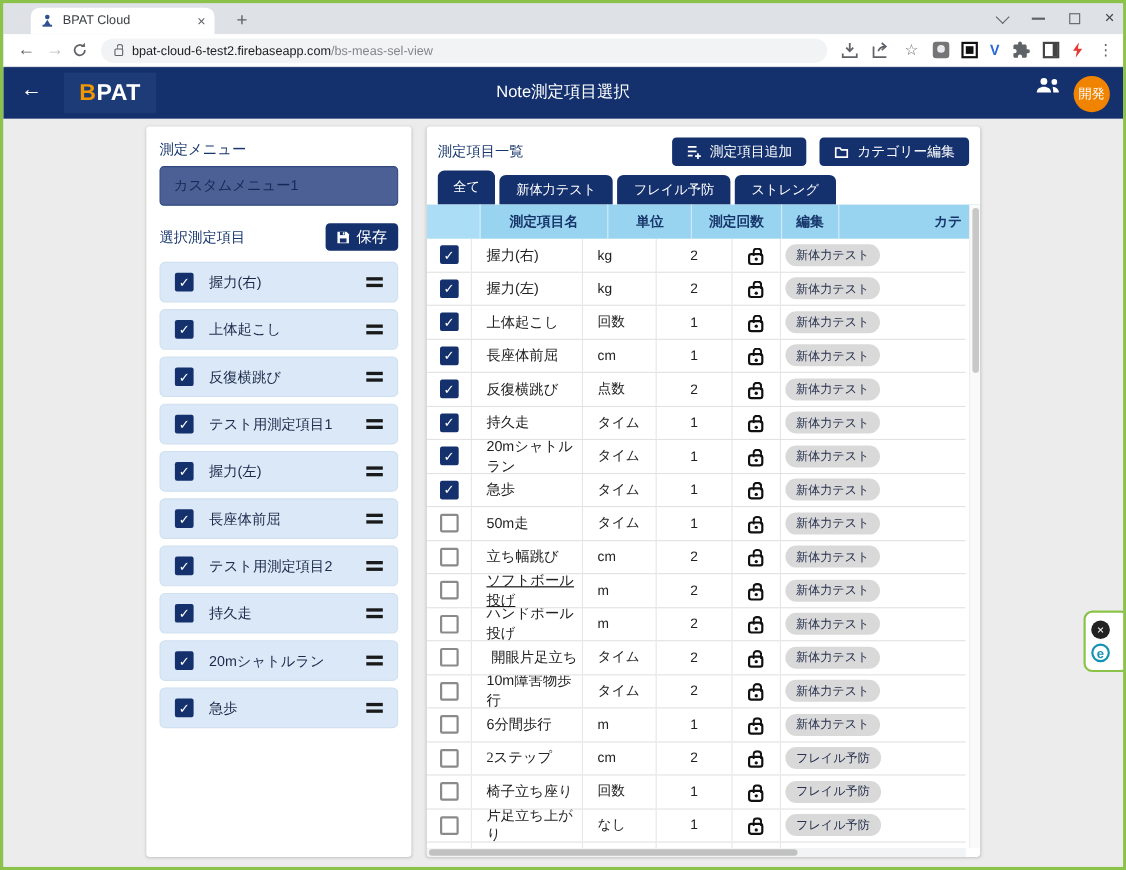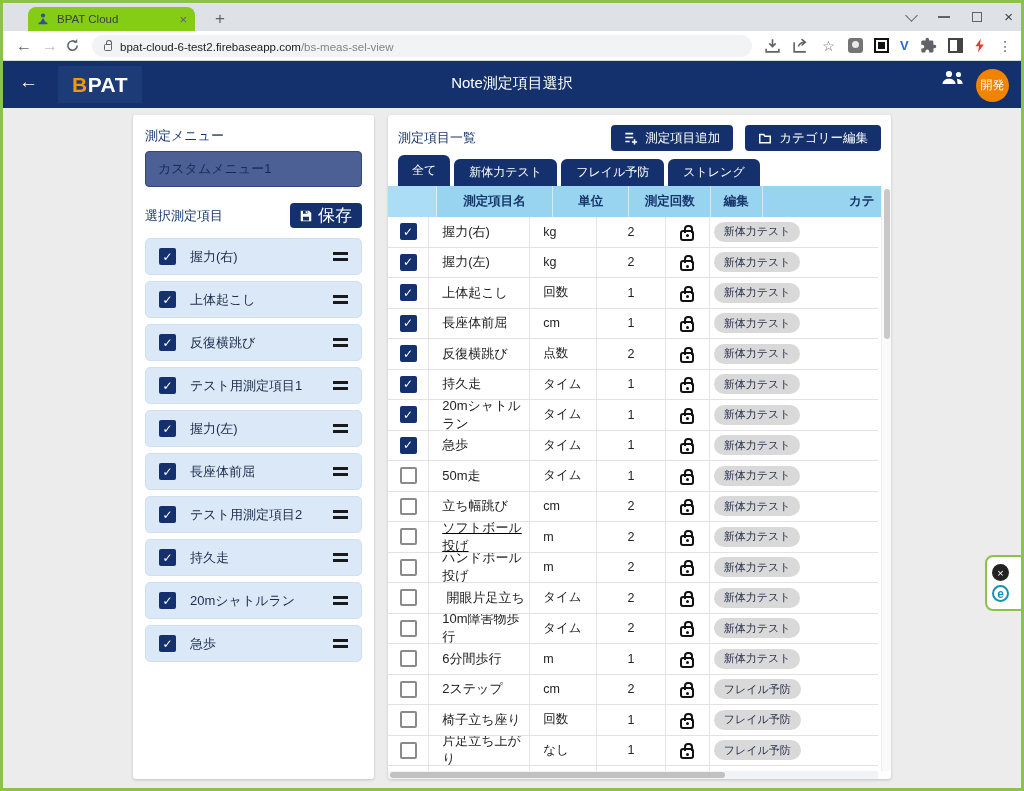--- a/index.html
+++ b/index.html
@@ -7,21 +7,21 @@
     --header-blue:#98d3ef; --frame-green:#8bc34a; --item-blue:#dbe8f7;
     --badge-gray:#d9d9d9; --select-blue:#4c6096;
   }
   *{margin:0;padding:0;box-sizing:border-box}
   body{font-family:"Liberation Sans","DejaVu Sans",sans-serif;background:#fff}
   #screen{position:relative;width:1024px;height:791px;border:3px solid var(--frame-green);
     background:#dee1e6;overflow:hidden}
 
   
   .tabstrip{position:absolute;left:0;top:0;width:100%;height:28px;background:#dee1e6}
-  .tab{position:absolute;left:25px;top:4px;width:167px;height:24px;background:#84cc16;
+  .tab{position:absolute;left:25px;top:4px;width:167px;height:24px;background:#ffffff;
     border-radius:8px 8px 0 0;display:flex;align-items:center;padding:0 8px;gap:7px}
   .tab-title{font-size:11.5px;color:#3c4043;flex:1;white-space:nowrap;overflow:hidden}
   .tab-close{font-size:13px;color:#5f6368;cursor:default}
   .newtab{position:absolute;left:205px;top:4px;width:24px;height:24px;font-size:17px;
     color:#5f6368;text-align:center;line-height:23px}
   .win-controls{position:absolute;right:8px;top:0;height:28px;display:flex;align-items:center;gap:22px}
   .chev{width:9px;height:9px;border-right:1.6px solid #5f6368;border-bottom:1.6px solid #5f6368;
     transform:rotate(45deg);margin-top:-4px}
   .minz{width:12px;height:1.6px;background:#5f6368}
   .maxz{width:10px;height:10px;border:1.6px solid #5f6368}
@@ -69,21 +69,21 @@
   .page{position:absolute;left:0;top:105px;width:100%;height:683px;background:#ececec}
   .card{position:absolute;background:#fff;border-radius:3px;box-shadow:0 1px 3px rgba(0,0,0,.18)}
   #left-card{left:130px;top:7px;width:241px;height:664px;padding:8px 12px}
   #right-card{left:385px;top:7px;width:503px;height:664px;overflow:hidden}
 
   .panel-label{font-size:13px;color:#17366b;margin:4px 0 6px}
   .menu-select{width:100%;height:36px;background:var(--select-blue);border:1px solid #31487e;
     border-radius:4px;display:flex;align-items:center;padding:0 12px;font-size:13px;color:#122a55}
   .sel-row{display:flex;align-items:center;justify-content:space-between;margin:16px 0 10px}
   .sel-row .panel-label{margin:0}
-  .save-btn{height:25px;background:var(--navy);color:#fff;font-size:17px;border:none;border-radius:4px;
+  .save-btn{height:25px;background:var(--navy);color:#fff;font-size:14px;border:none;border-radius:4px;
     display:inline-flex;align-items:center;gap:6px;padding:0 10px}
   .sel-item{height:37px;background:var(--item-blue);border:1px solid #cfe0f0;border-radius:5px;
     display:flex;align-items:center;padding:0 13px;gap:14px;margin-bottom:6px}
   .sel-item .lbl{font-size:13px;color:#1b2a4a;flex:1}
   .handle{width:15px;height:9px;border-top:3px solid #1a1a1a;border-bottom:3px solid #1a1a1a}
 
   .cb{width:17px;height:17px;border-radius:2px;flex:0 0 auto;display:flex;align-items:center;justify-content:center}
   .cb.checked{background:var(--navy)}
   .cb.checked::after{content:"✓";color:#fff;font-size:12px;font-weight:bold}
   .cb.un{background:#fff;border:2px solid #8a8a8a}
@@ -610,21 +610,21 @@
               <span class="lock"></span>
             </div>
             <div class="td" style="width: 205px; border-right: none;">
               <span class="badge">新体力テスト</span>
             </div>
           </div>
           <div class="trow">
             <div class="td center" style="width: 50px;">
               <span class="cb un"></span>
             </div>
-            <div class="td pad" style="width: 120px;">
+            <div class="td pad" style="width: 120px; font-family: Liberation Serif, serif;">
               <span class="name">2ステップ</span>
             </div>
             <div class="td pad" style="width: 78px;">
               <span class="val">cm</span>
             </div>
             <div class="td center" style="width: 84px;">
               <span class="val">2</span>
             </div>
             <div class="td center" style="width: 53px;">
               <span class="lock"></span>

